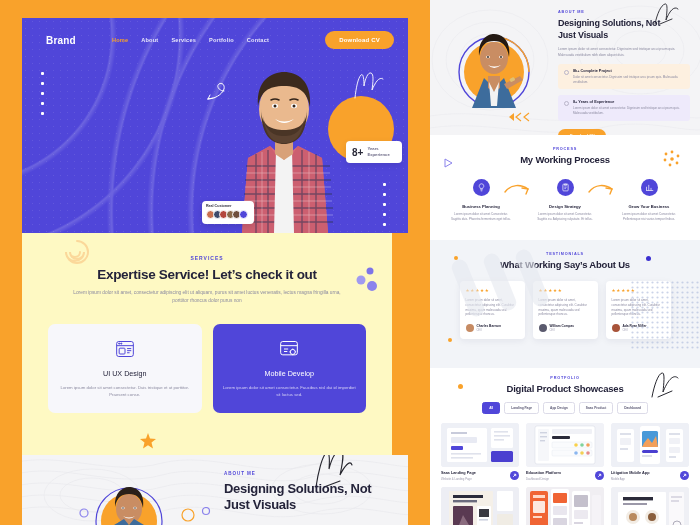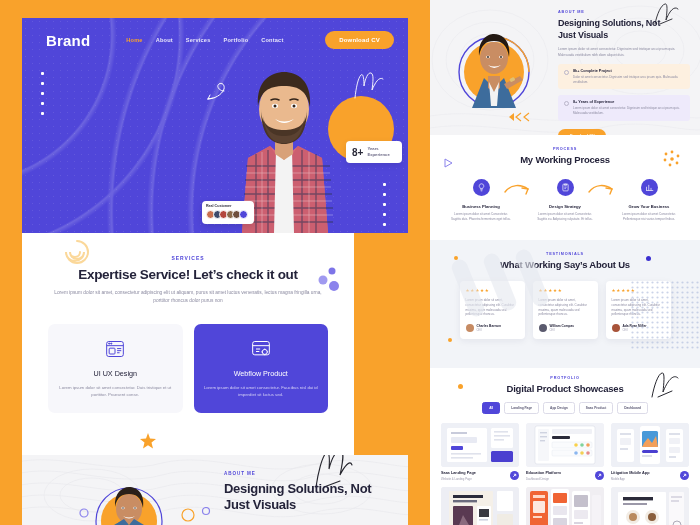--- a/index.html
+++ b/index.html
@@ -32,21 +32,21 @@
     position: absolute; left: 0; top: 0; right: 0; bottom: 0; opacity: .10;
     background-image: radial-gradient(#ffffff 0.6px, transparent 0.7px);
     background-size: 7px 7px;
   }
 
   .navbar {
     position: absolute; left: 0; top: 0; width: 386px; height: 44px;
     display: flex; align-items: center; padding: 0 14px 0 24px;
   }
   .brand {
-    color: #fff; font-size: 15px; font-weight: bold; letter-spacing: .2px;
+    color: #fff; font-size: 10px; font-weight: bold; letter-spacing: .2px;
   }
   .nav-links { display: flex; gap: 13px; margin-left: 36px; }
   .nav-link { color: #e7e5fb; font-size: 5.6px; font-weight: bold; letter-spacing: .2px; cursor: pointer; }
   .nav-link.active { color: #f9a22b; }
   .btn-dl {
     margin-left: auto; background: #f9a22b; color: #fff;
     font-size: 6px; font-weight: bold; padding: 6px 14px; border-radius: 20px;
     border: none; cursor: pointer; letter-spacing: .2px;
   }
 
@@ -88,22 +88,22 @@
   .badge-cust .ttl { font-size: 3.6px; font-weight: bold; color: #2b2b3a; }
   .avatars { display: flex; margin-top: 2px; }
   .avatars i {
     width: 9px; height: 9px; border-radius: 50%; border: 1px solid #fff;
     margin-left: -2.5px; display: block;
   }
   .avatars i:first-child { margin-left: 0; }
 
   
   .services {
-    position: absolute; left: 22px; top: 233px; width: 332px; height: 222px;
-    background: #ffffff; overflow: hidden;
+    position: absolute; left: 22px; top: 233px; width: 370px; height: 222px;
+    background: #fef9c3; overflow: hidden;
   }
   .eyebrow {
     text-align: center; color: #5046d9; font-size: 5px; font-weight: bold;
     letter-spacing: 1px;
   }
   .sec-title {
     text-align: center; color: #24233a; font-size: 13.5px; font-weight: bold;
     margin-top: 6px; letter-spacing: -.3px;
   }
   .sec-sub {
@@ -387,21 +387,21 @@
         <div class="svc-card active">
           <div class="svc-icon">
             <svg width="20" height="20" viewBox="0 0 24 24" fill="none" stroke="#ffffff" stroke-width="1.2">
               <rect x="2" y="3" width="20" height="16" rx="2.5"></rect>
               <path d="M2 8h20"></path>
               <path d="M6 12h5M6 15h4"></path>
               <circle cx="16.5" cy="15.5" r="3"></circle>
                 <path d="M16.5 11.5v1.2M16.5 18.3v1.2M20.5 15.5h-1.2M13.7 15.5h-1.2"></path>
             </svg>
           </div>
-          <div class="svc-name">Webflow Product</div>
+          <div class="svc-name">Mobile Develop</div>
           <div class="svc-text">Lorem ipsum dolor sit amet consectetur. Faucibus nisl dui id imperdiet sit luctus sed.</div>
         </div>
       </div>
 
       <svg class="star" width="16" height="16" viewBox="0 0 16 16">
         <path d="M8 0 L10 5.5 L16 6 L11.5 9.5 L13 15.5 L8 12.3 L3 15.5 L4.5 9.5 L0 6 L6 5.5 Z" fill="#f9a22b"></path>
       </svg>
     </section>
 
     <section class="about-l">

